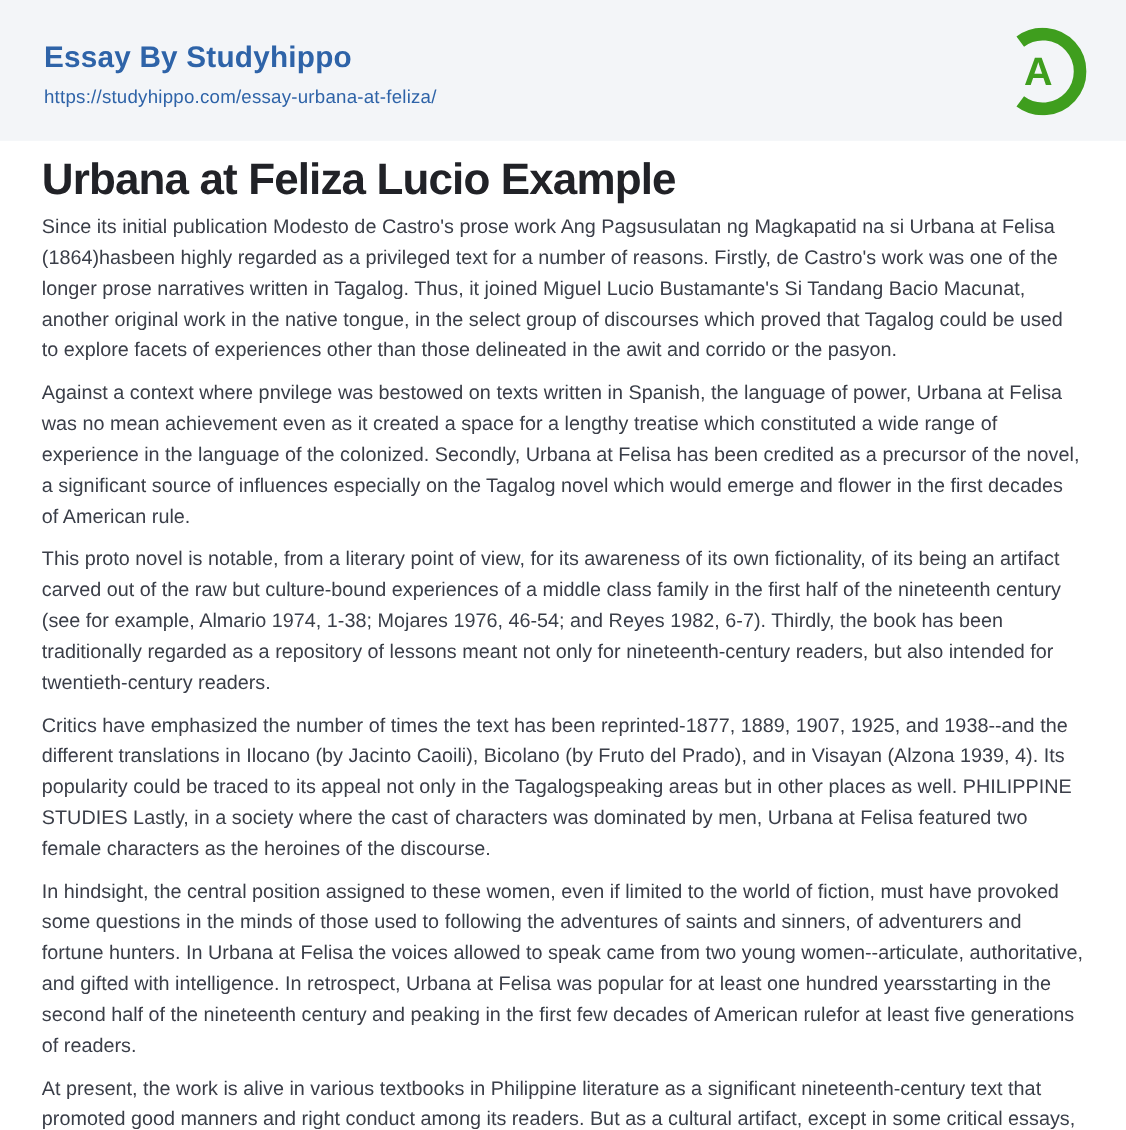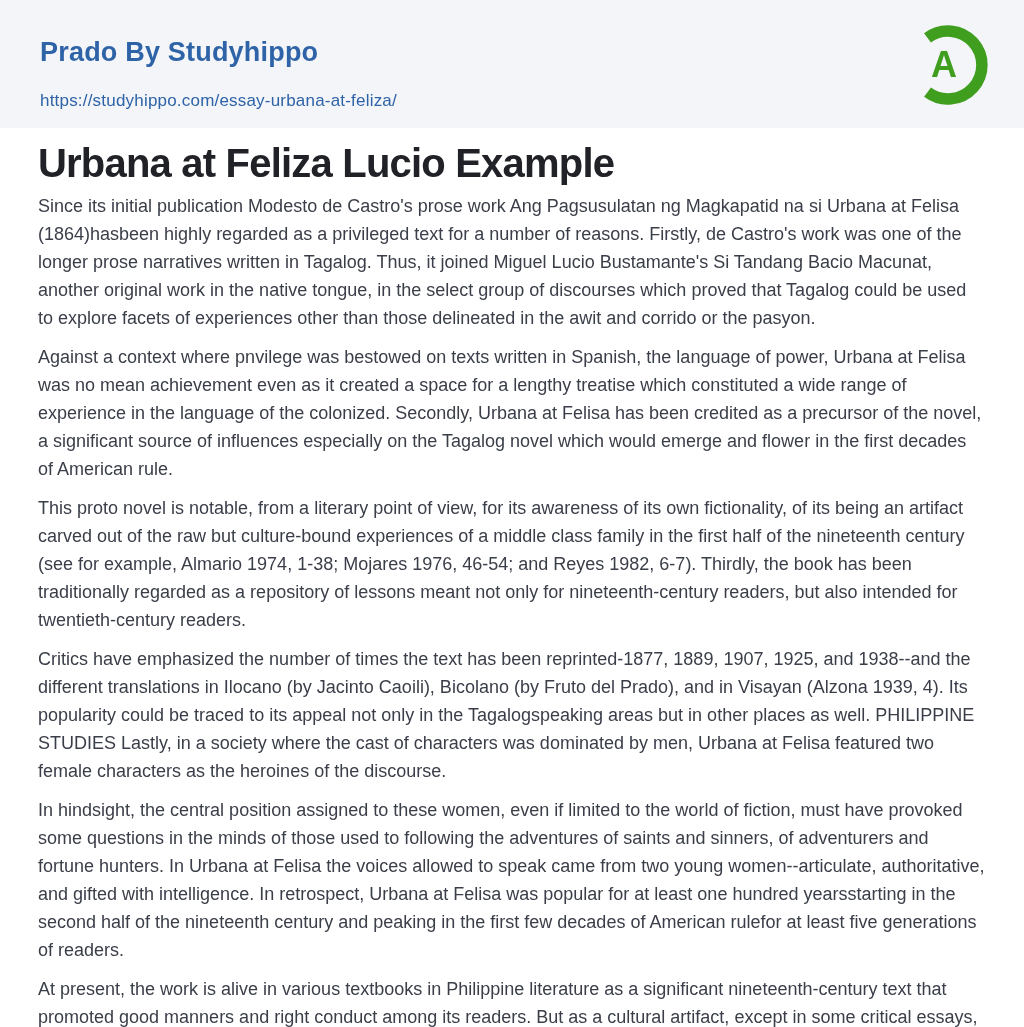--- a/index.html
+++ b/index.html
@@ -21,21 +21,21 @@
   }
   .site-title {
     color: var(--accent-blue, #2e63a8);
     font-size: 27px;
     font-weight: bold;
     letter-spacing: 0.2px;
     line-height: 30px;
   }
   .page-url {
     display: inline-block;
-    margin-top: 24px;
+    margin-top: 12px;
     color: var(--accent-blue, #2e63a8);
     font-size: 17px;
     letter-spacing: 0.2px;
     text-decoration: none;
     cursor: pointer;
   }
   .logo {
     position: absolute;
     top: 25px;
     right: 36px;
@@ -70,21 +70,21 @@
     margin: 0 0 11px;
     font-size: 18px;
     line-height: 28px;
     color: var(--body-color, #3a3e48);
   }
 </style>
 </head>
 <body>
 
 <header class="band">
-  <div class="site-title">Prado By Studyhippo</div>
+  <div class="site-title">Essay By Studyhippo</div>
   <a class="page-url">https://studyhippo.com/essay-urbana-at-feliza/</a>
   <svg class="logo" viewBox="0 0 80 80">
     <path class="logo-ring" d="M 19.5 12.8 A 34 34 0 1 1 19.5 67.2"></path>
     <text class="logo-letter" x="36" y="52" text-anchor="middle">A</text>
   </svg>
 </header>
 
 <main class="content">
   <h1 class="essay-title">Urbana at Feliza Lucio Example</h1>
   <p class="para">Since its initial publication Modesto de Castro's prose work Ang Pagsusulatan ng Magkapatid na si Urbana at Felisa (1864)hasbeen highly regarded as a privileged text for a number of reasons. Firstly, de Castro's work was one of the longer prose narratives written in Tagalog. Thus, it joined Miguel Lucio Bustamante's Si Tandang Bacio Macunat, another original work in the native tongue, in the select group of discourses which proved that Tagalog could be used to explore facets of experiences other than those delineated in the awit and corrido or the pasyon.</p>

